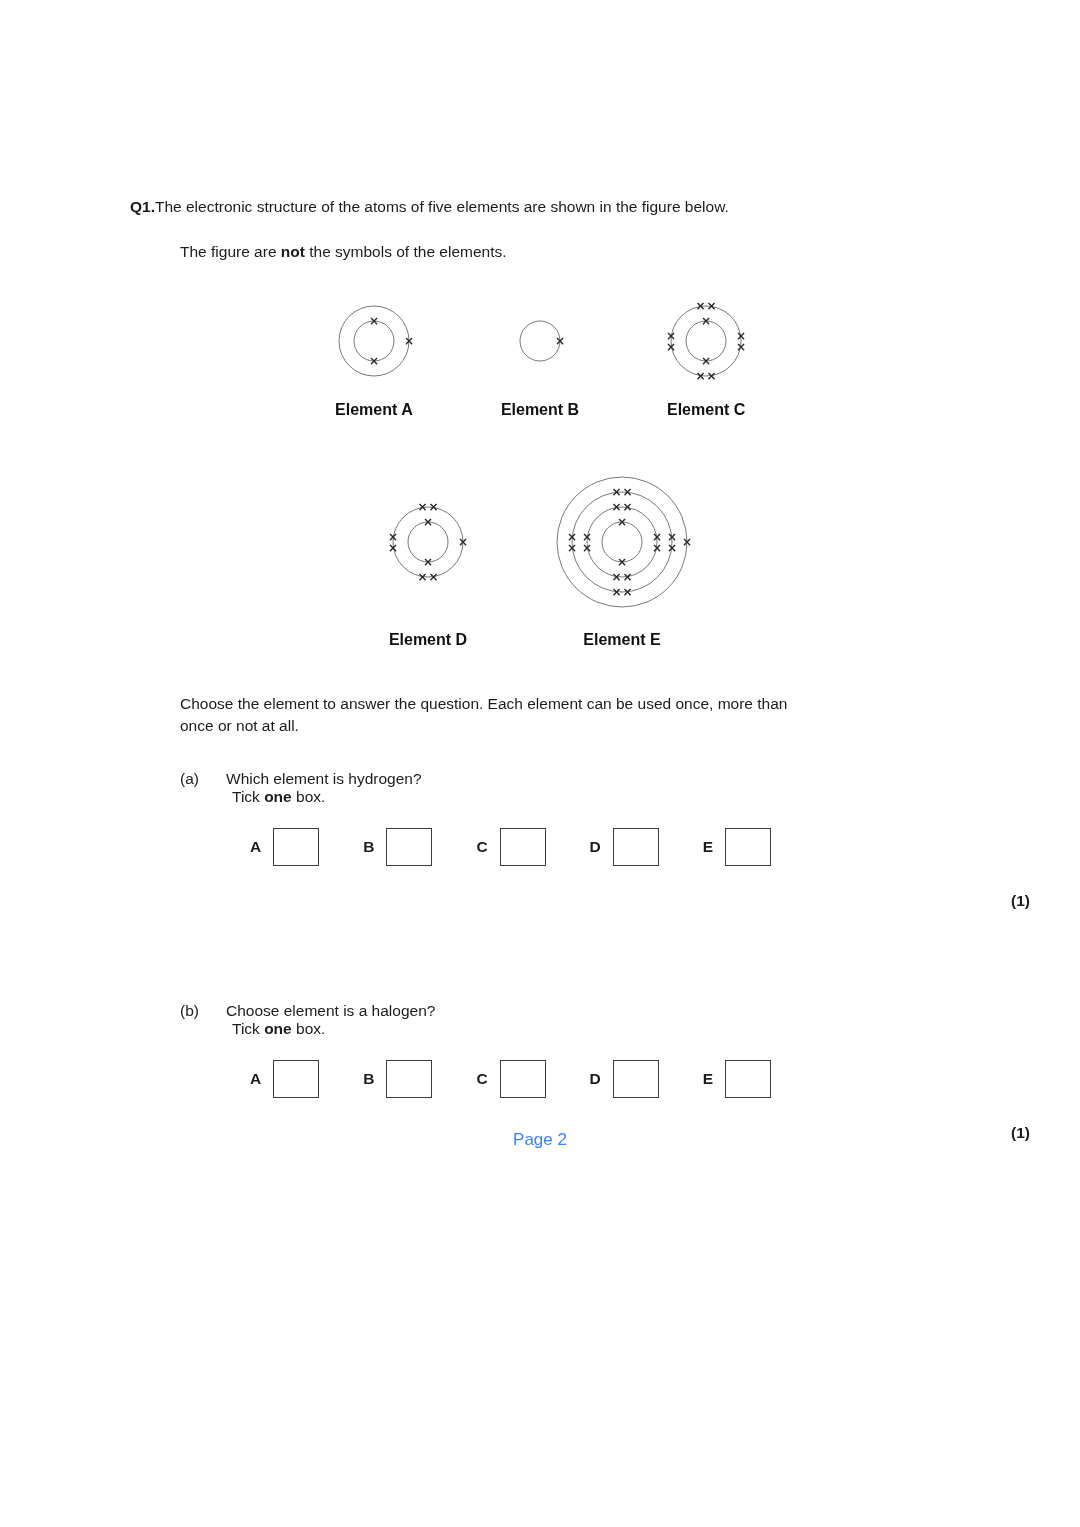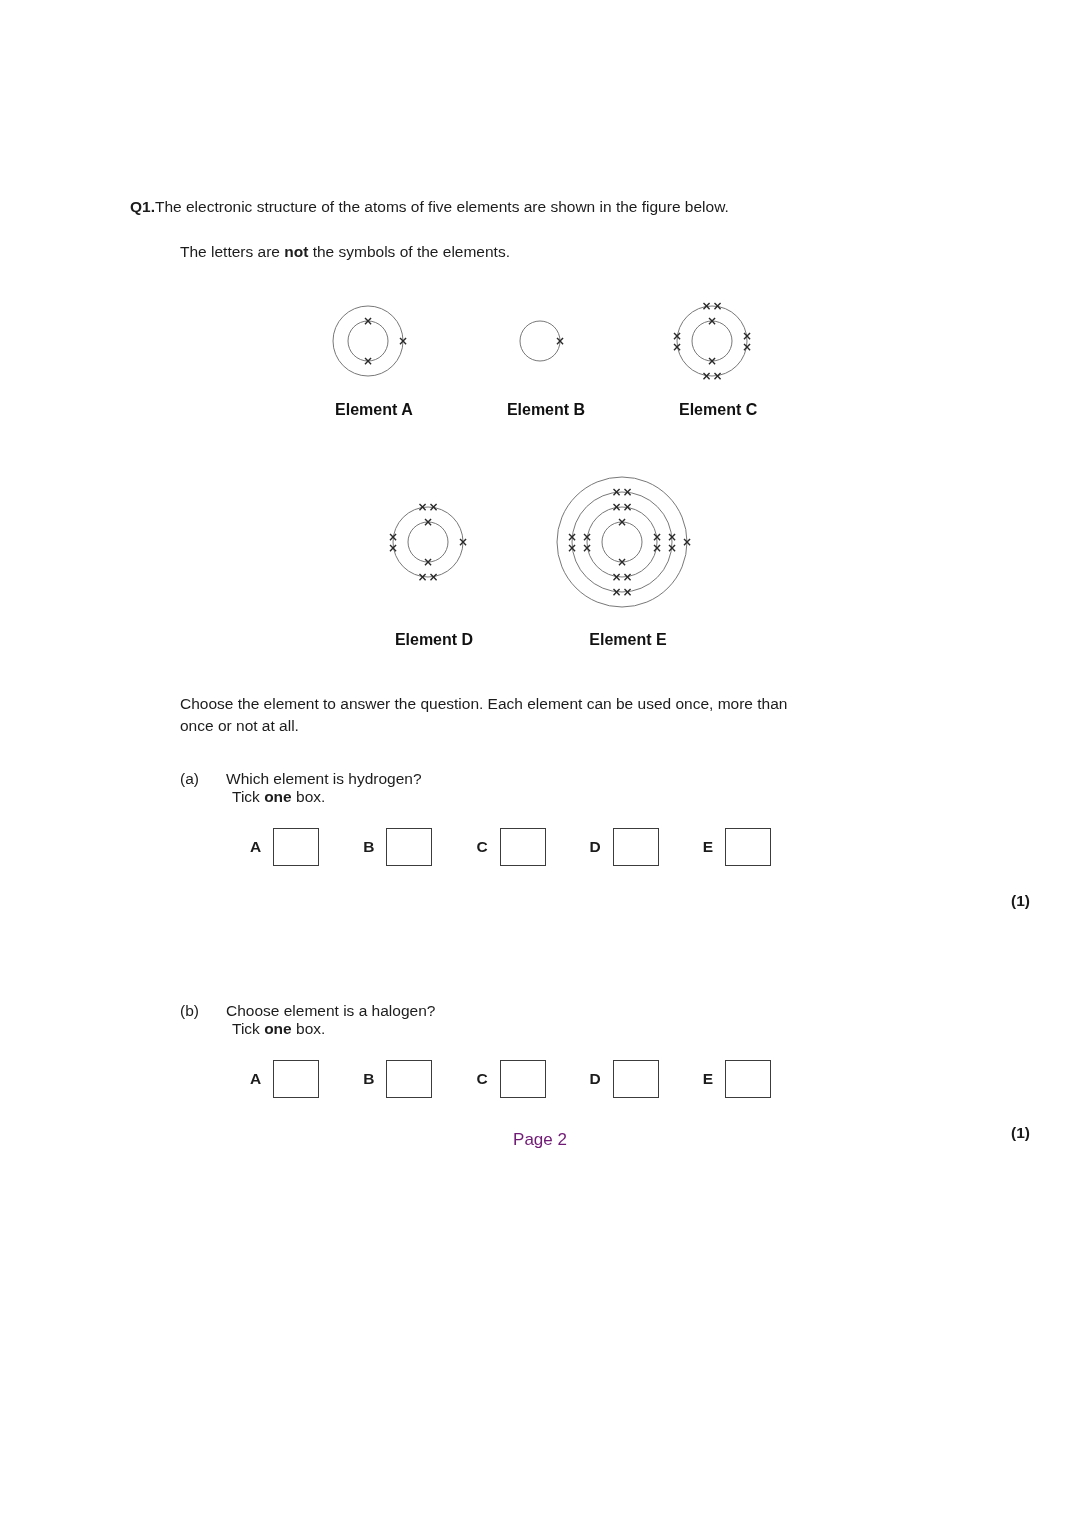--- a/index.html
+++ b/index.html
@@ -15,55 +15,55 @@
   .indent { padding-left:180px; }
   .note { margin-top:27px; }
   .figure { margin-top:30px; }
   .fig-row { display:flex; justify-content:center; align-items:flex-start; }
   .fig-row1 { gap:80px; }
   .fig-row2 { margin-top:44px; gap:70px; }
   .atom { display:flex; flex-direction:column; align-items:center; }
   .atom-box { display:flex; align-items:center; justify-content:center; }
   .atom-box.h1 { height:100px; }
   .atom-box.h2 { height:158px; }
-  .atom-label { margin-top:10px; font-size:16px; font-weight:bold; color:#111;margin-left:12px; }
+  .atom-label { margin-top:10px; font-size:16px; font-weight:bold; color:#111; }
   svg.atomsvg circle { fill:none; stroke:#787878; stroke-width:1; }
   svg.atomsvg text.electron {
     fill:#2a2a2a; font-size:12px; font-family:"DejaVu Sans",sans-serif; font-weight:bold;
   }
   .choose { margin-top:44px; max-width:800px; line-height:1.45; }
   .periodic { margin-top:26px; }
   .part-line { margin-top:32px; display:flex; padding-left:180px; }
   .part-label { width:46px; flex:0 0 46px; }
   .tick-line { padding-left:232px; }
   .tick-row { margin-top:22px; padding-left:250px; display:flex; gap:44px; align-items:center; }
   .opt { display:flex; align-items:center; }
   .opt-letter { font-weight:bold; margin-right:12px; }
   .tick-box {
     display:inline-block; width:46px; height:38px;
     border:1px solid #3c3c3c; background:#ffffff; cursor:pointer;
   }
   .marks { margin-top:26px; padding-right:50px; text-align:right; font-weight:bold; }
   .part-b { margin-top:92px; }
   .footer {
     position:absolute; bottom:58px; left:0; width:100%;
-    text-align:center; font-size:17px; color:#701a75;
+    text-align:center; font-size:17px; color:#3b82f6;
   }
 </style>
 </head>
 <body>
 
 <div class="page">
 
   <div class="q-first">
     <span class="b">Q1.</span><span>The electronic structure of the atoms of five elements are shown in the figure below.</span>
   </div>
 
   <div class="indent note">
-    <span>The letters are </span><span class="b">not</span><span> the symbols of the elements.</span>
+    <span>The figure are </span><span class="b">not</span><span> the symbols of the elements.</span>
   </div>
 
   <div class="figure">
     <div class="fig-row fig-row1">
       <div class="atom">
         <div class="atom-box h1">
             <svg class="atomsvg" viewBox="0 0 94 94" width="94" height="94">
               <circle cx="47" cy="47" r="20"></circle>
               <text x="47" y="27" text-anchor="middle" dominant-baseline="central" class="electron">×</text>
               <text x="47" y="67" text-anchor="middle" dominant-baseline="central" class="electron">×</text>

